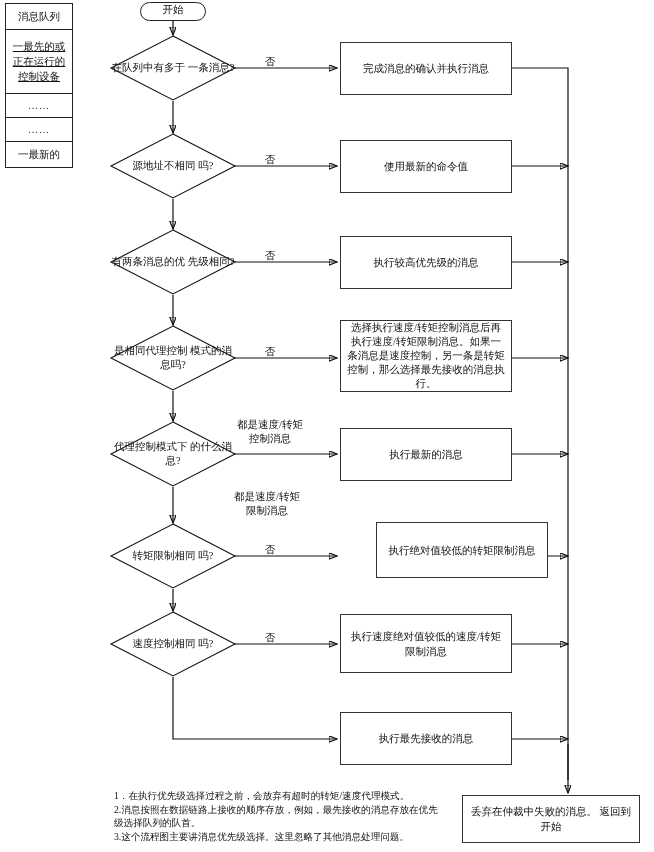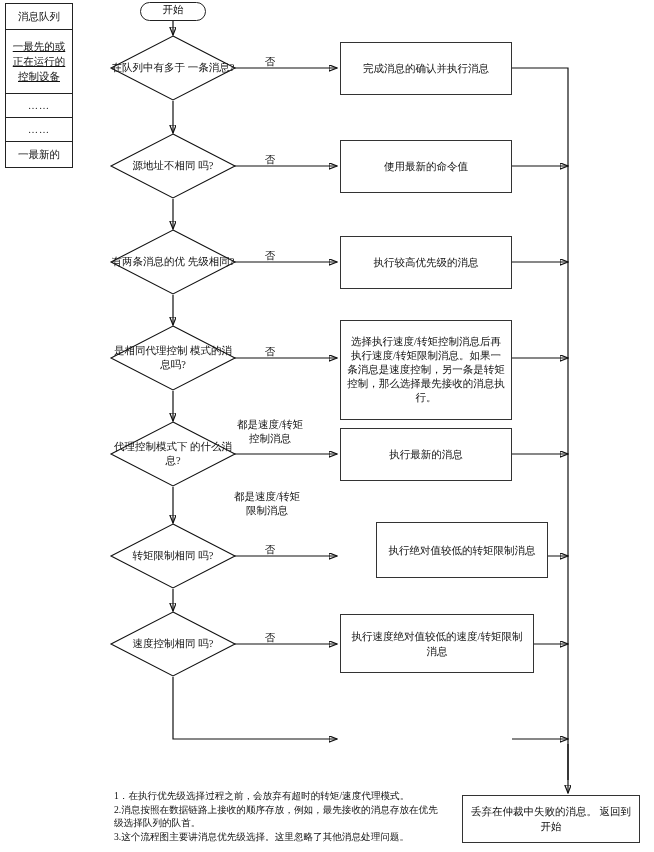--- a/index.html
+++ b/index.html
@@ -246,28 +246,29 @@
     <div class="diamond-label">速度控制相同
 吗?</div>
   </div>
 
   <div class="proc" style="left:340px; top:42px; width:172px; height:53px;">完成消息的确认并执行消息</div>
 
   <div class="proc" style="left:340px; top:140px; width:172px; height:53px;">使用最新的命令值</div>
 
   <div class="proc" style="left:340px; top:236px; width:172px; height:53px;">执行较高优先级的消息</div>
 
-  <div class="proc" style="left:340px; top:320px; width:172px; height:100px; line-height:14px;">选择执行速度/转矩控制消息后再执行速度/转矩限制消息。如果一条消息是速度控制，另一条是转矩控制，那么选择最先接收的消息执行。</div>
+  <div class="proc" style="left:340px; top:320px; width:172px; height:72px; line-height:14px;">选择执行速度/转矩控制消息后再执行速度/转矩限制消息。如果一条消息是速度控制，另一条是转矩控制，那么选择最先接收的消息执行。</div>
 
   <div class="proc" style="left:340px; top:428px; width:172px; height:53px;">执行最新的消息</div>
 
   <div class="proc" style="left:340px; top:522px; width:172px; height:56px;margin-left:36px;">执行绝对值较低的转矩限制消息</div>
 
-  <div class="proc" style="left:340px; top:614px; width:194px; height:59px;">执行速度绝对值较低的速度/转矩限制消息</div>
-
+  <div class="proc" style="left:340px; top:614px; width:172px; height:59px;">执行速度绝对值较低的速度/转矩限制消息</div>
+
+  <div class="proc" style="left:340px; top:712px; width:172px; height:53px;">执行最先接收的消息</div>
 
   <div class="proc" style="left:462px; top:795px; width:178px; height:48px;">丢弃在仲裁中失败的消息。
 返回到开始</div>
 
   <div class="edge-label" style="left:250px; top:55px; width:40px;">否</div>
   <div class="edge-label" style="left:250px; top:153px; width:40px;">否</div>
   <div class="edge-label" style="left:250px; top:249px; width:40px;">否</div>
   <div class="edge-label" style="left:250px; top:345px; width:40px;">否</div>
   <div class="edge-label" style="left:218px; top:418px; width:104px;">都是速度/转矩
 控制消息</div>

